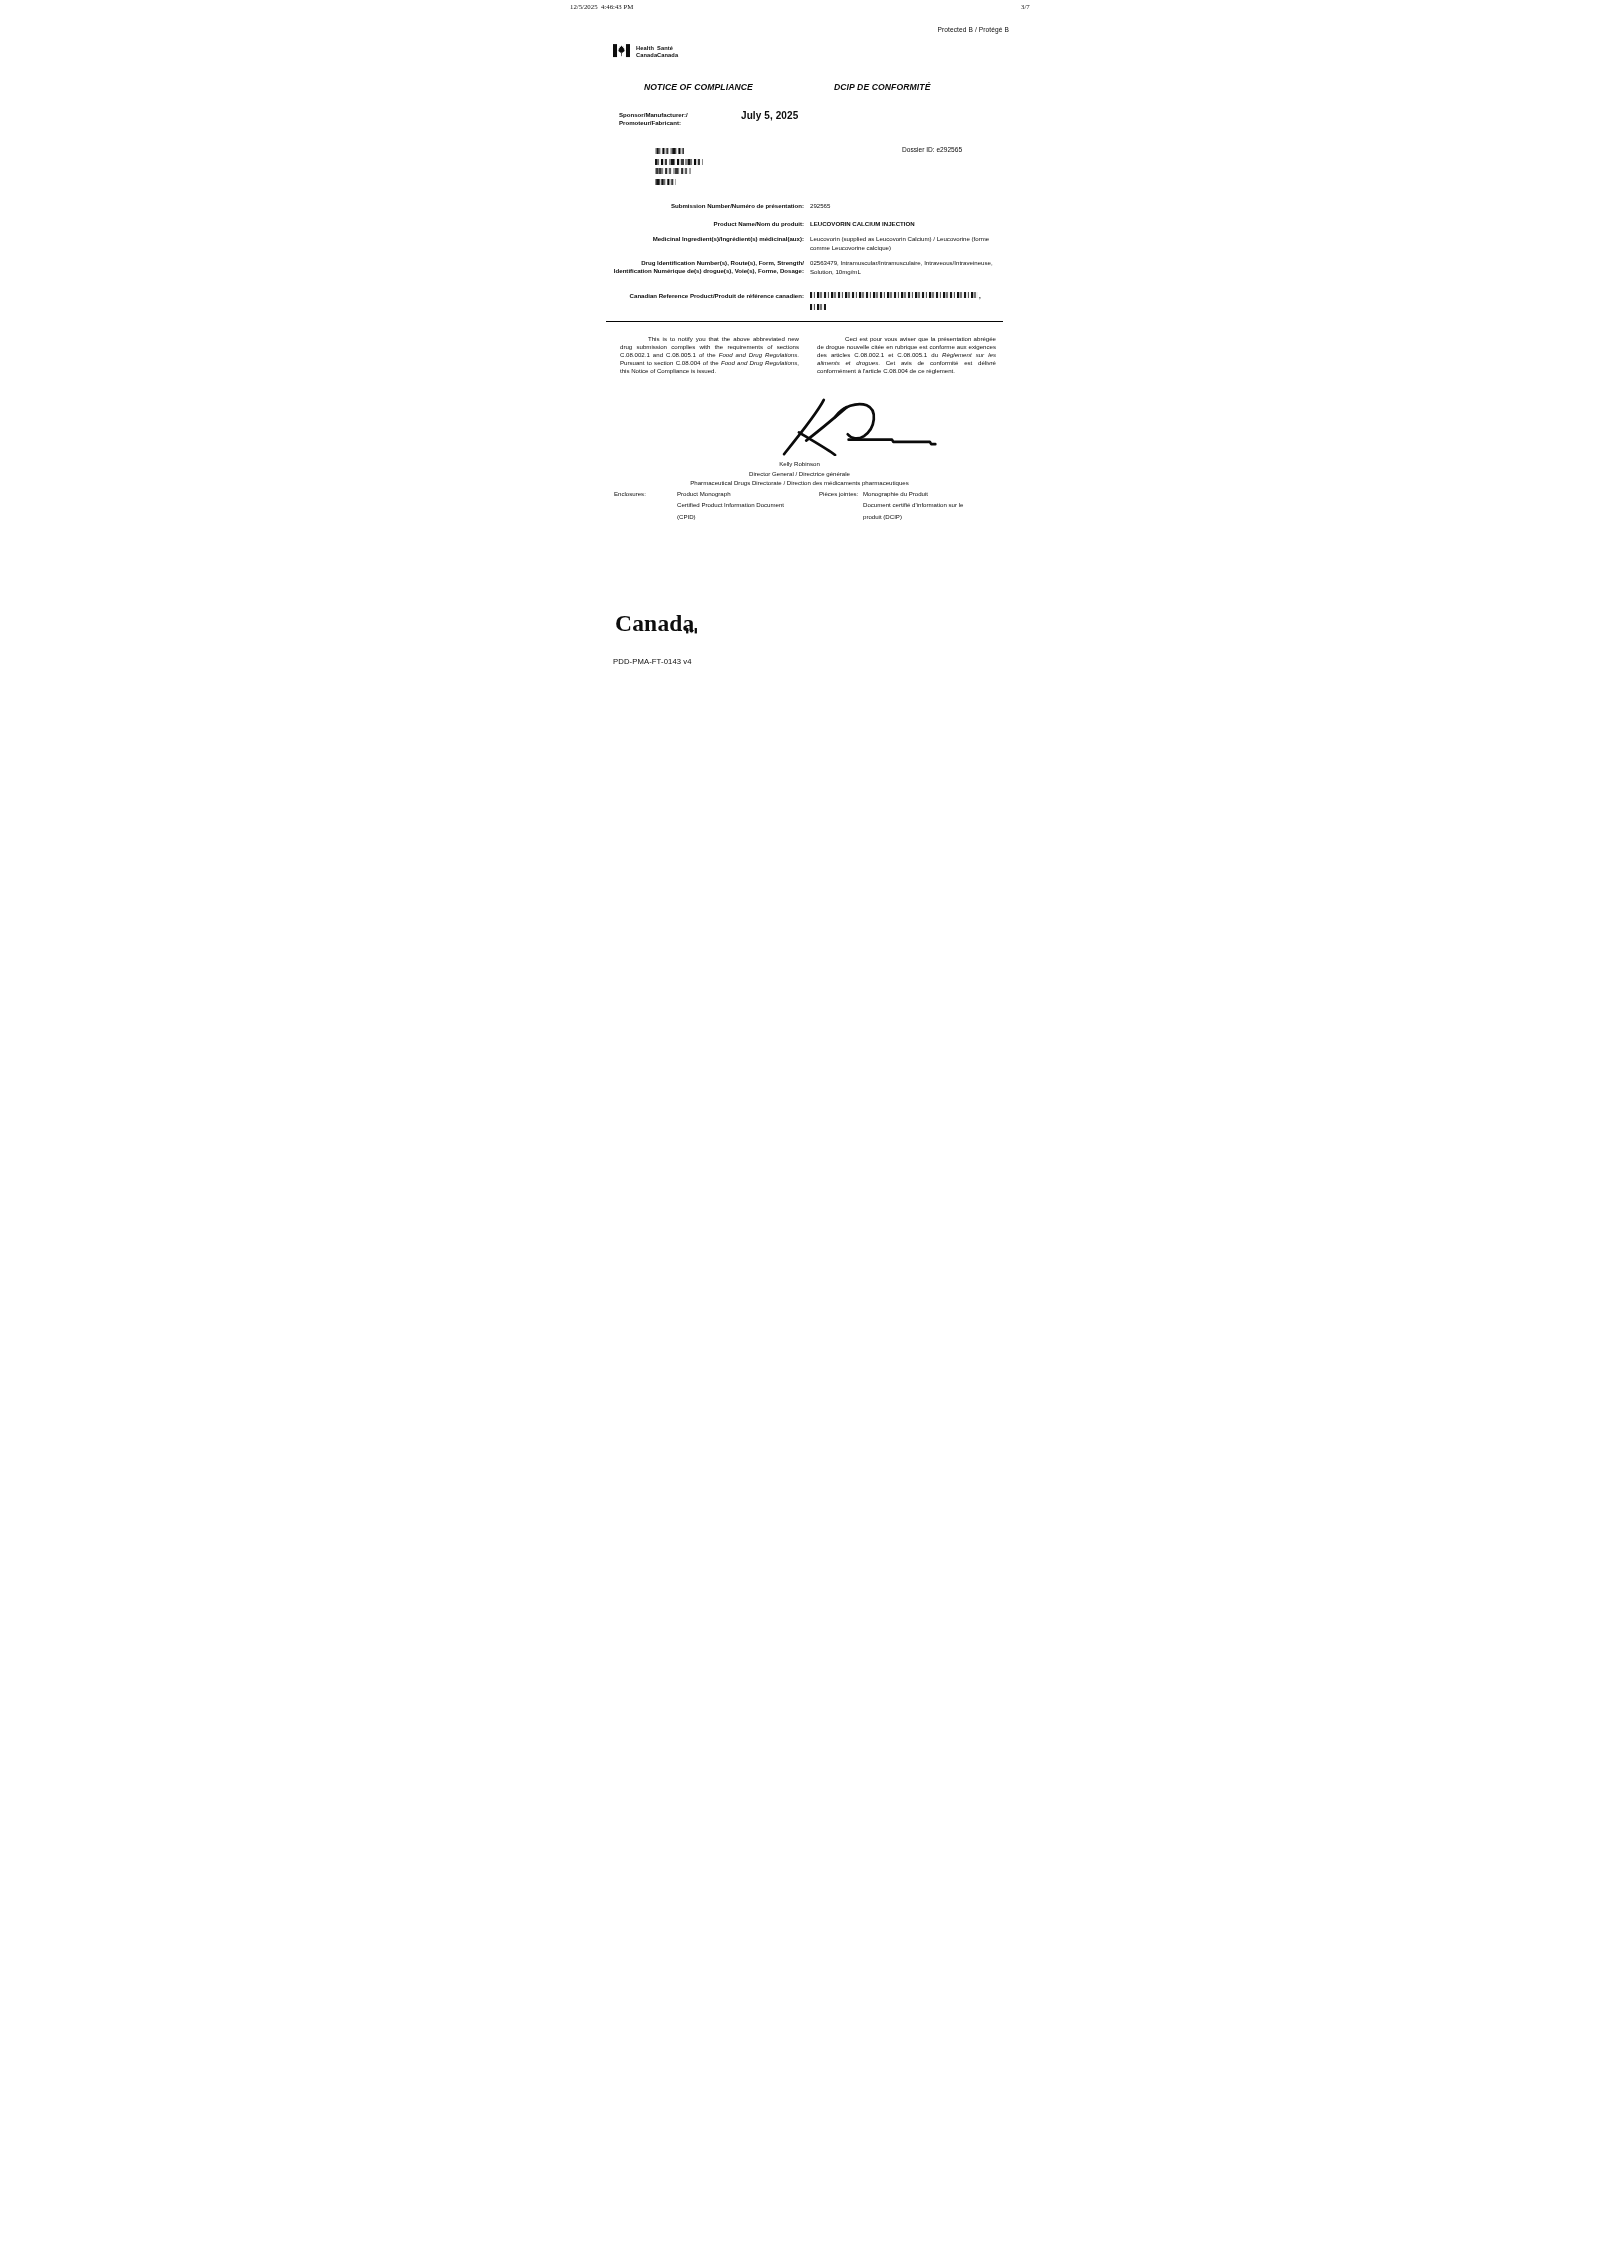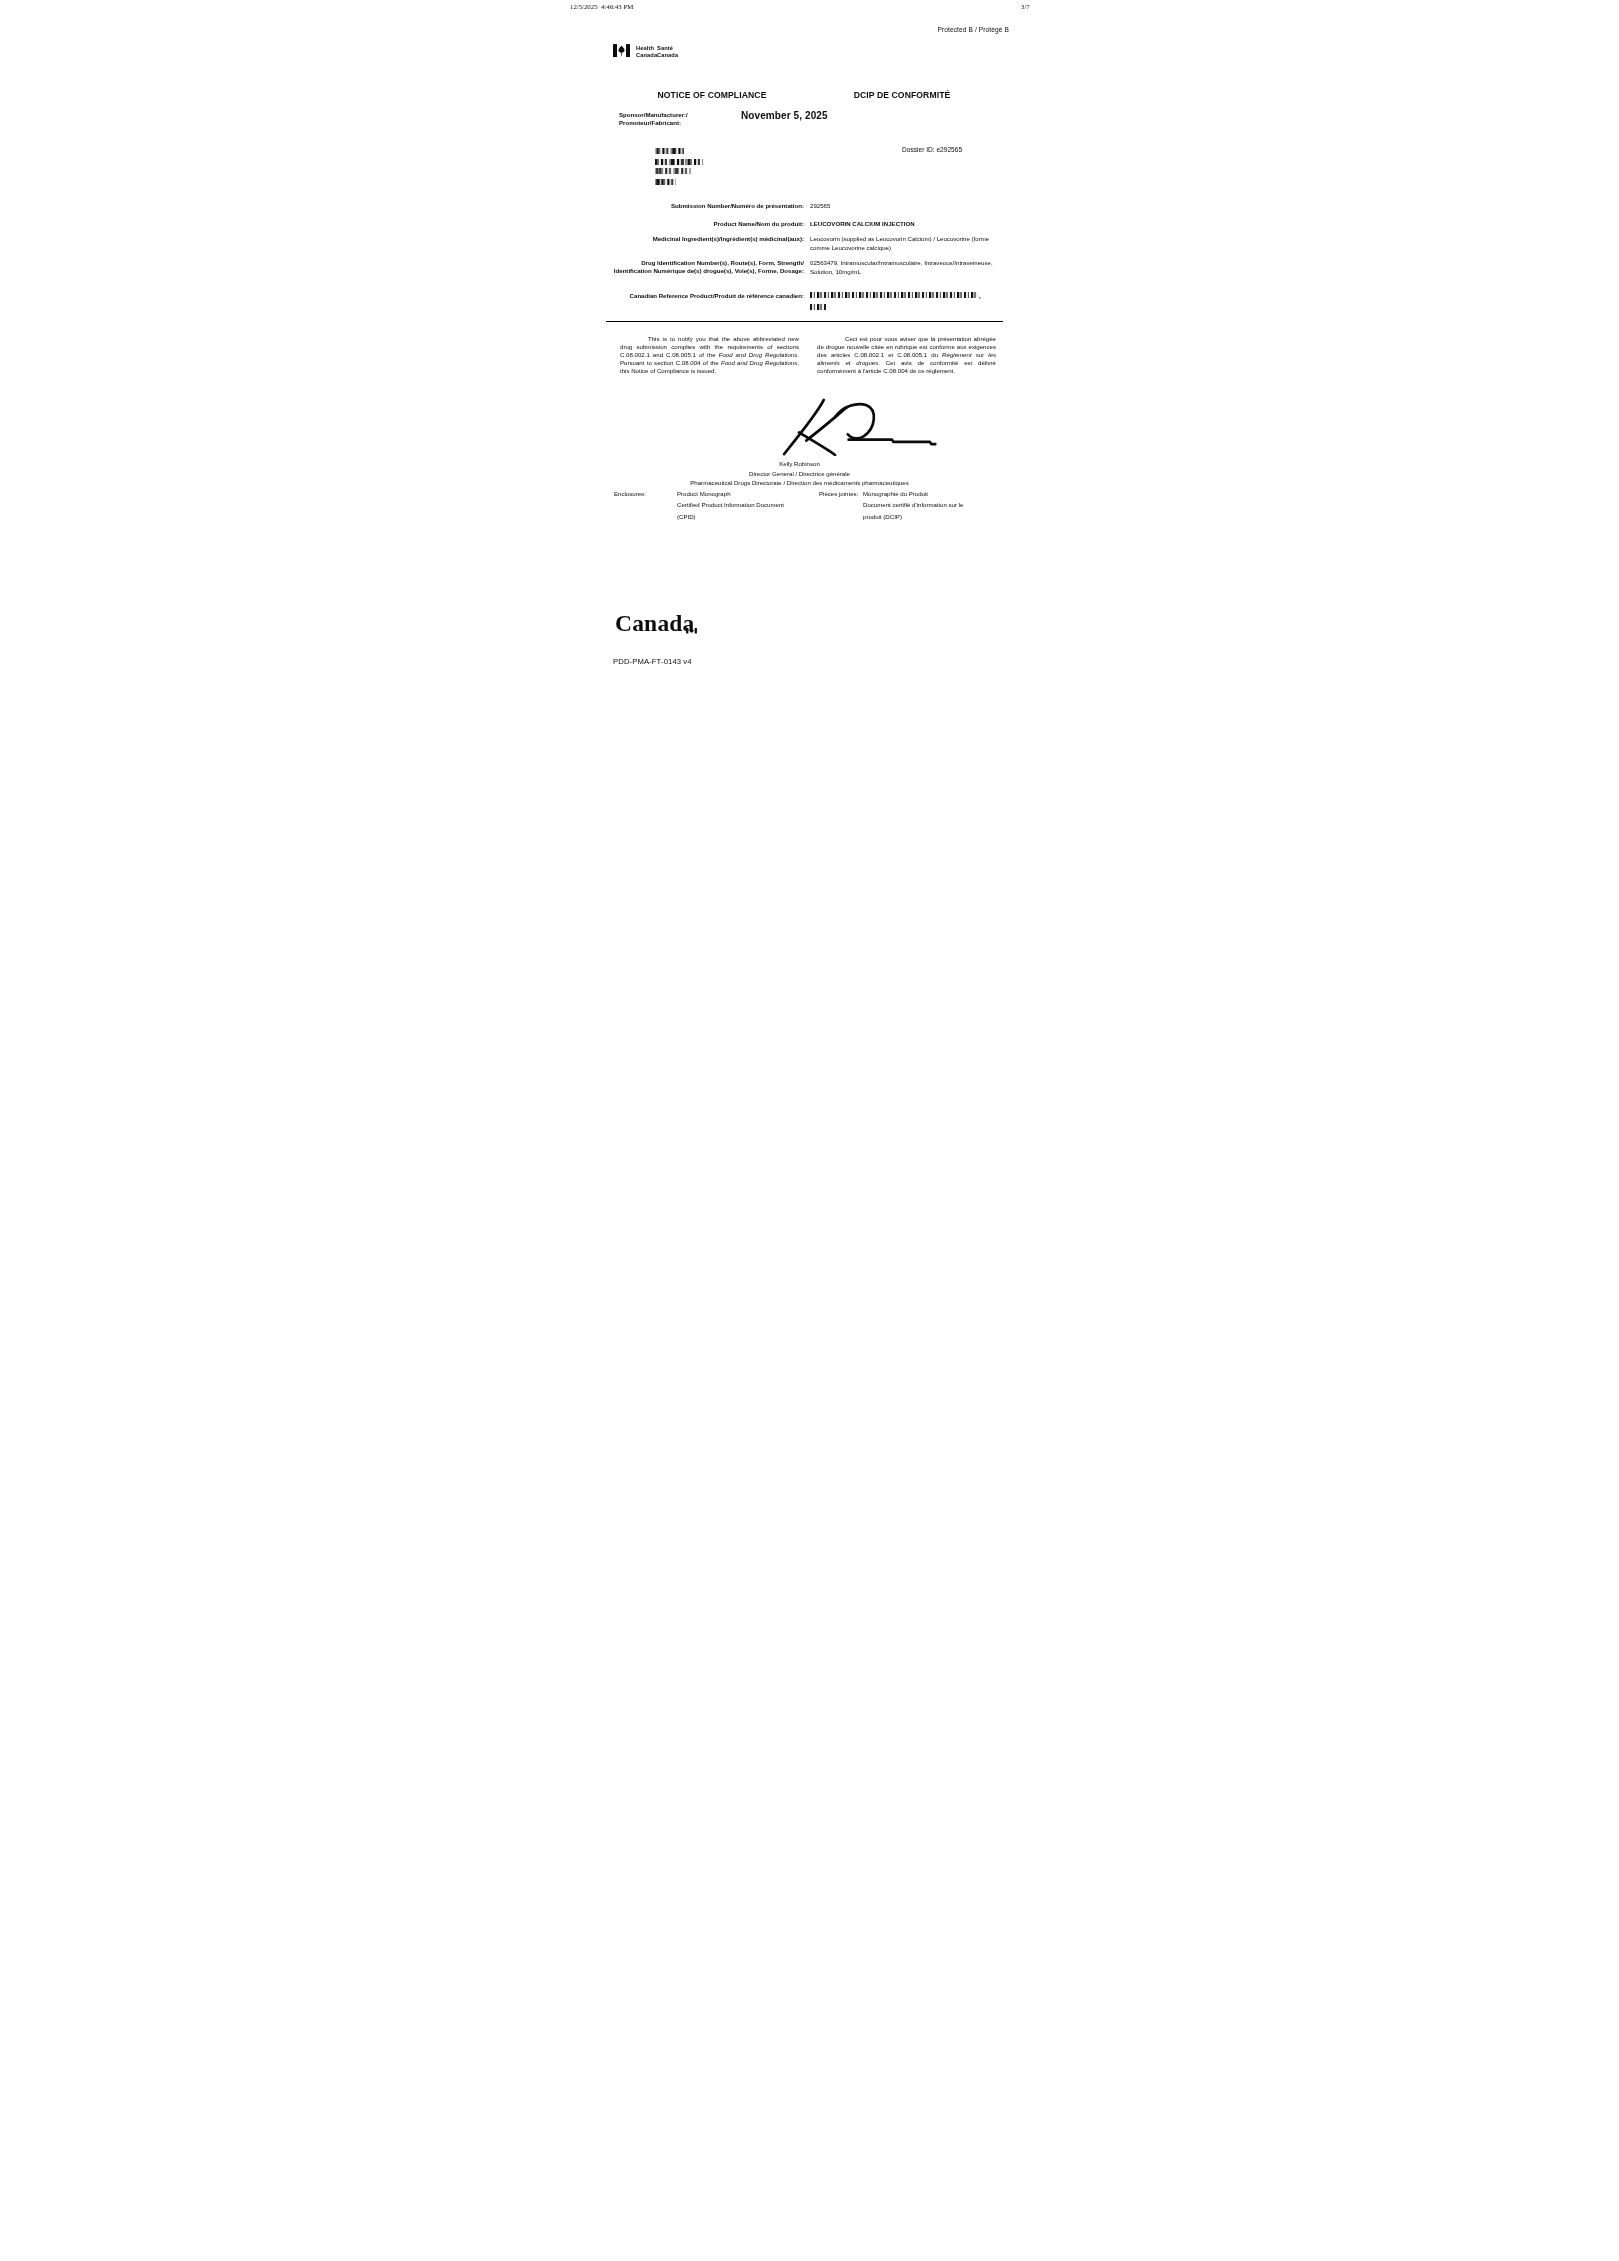--- a/index.html
+++ b/index.html
@@ -19,21 +19,21 @@
   .pgnum { left:466px; top:2.7px; font-size:6.8px; }
   .classification { right:55px; top:26px; font-size:6.6px; letter-spacing:0.1px; }
 
   
   .flag { left:58px; top:44px; }
   .logo-txt { font-size:5.7px; font-weight:700; line-height:1.22; letter-spacing:0.1px; }
   .logo-en { left:81px; top:45px; }
   .logo-fr { left:102px; top:45px; }
 
   
-  .title { top:90px; font-size:8.6px; font-weight:700; letter-spacing:0.1px; text-align:center; width:136px; }
+  .title { top:82px; font-size:8.6px; font-weight:700; letter-spacing:0.1px; text-align:left; width:136px;font-style:italic; }
   .title-en { left:89px; }
   .title-fr { left:279px; }
 
   
   .sponsor-label { left:64px; top:111px; font-size:6.1px; font-weight:700; line-height:7.7px; }
   .big-date { left:186px; top:110px; font-size:10px; font-weight:700; letter-spacing:0.1px; }
   .dossier { left:347px; top:146px; font-size:6.6px; }
 
   
   .mosaic {
@@ -113,21 +113,21 @@
     <div>Canada</div>
   </div>
 
   <div class="abs title title-en">NOTICE OF COMPLIANCE</div>
   <div class="abs title title-fr">DCIP DE CONFORMITÉ</div>
 
   <div class="abs sponsor-label">
     <div>Sponsor/Manufacturer:/</div>
     <div>Promoteur/Fabricant:</div>
   </div>
-  <div class="abs big-date">November 5, 2025</div>
+  <div class="abs big-date">July 5, 2025</div>
   <div class="abs dossier">Dossier ID: e292565</div>
 
   <div class="abs mosaic addr1"></div>
   <div class="abs mosaic addr2"></div>
   <div class="abs mosaic addr3"></div>
   <div class="abs mosaic addr4"></div>
 
   <div class="abs rows">
     <div class="frow r1">
       <div class="flabel">Submission Number/Numéro de présentation:</div>

